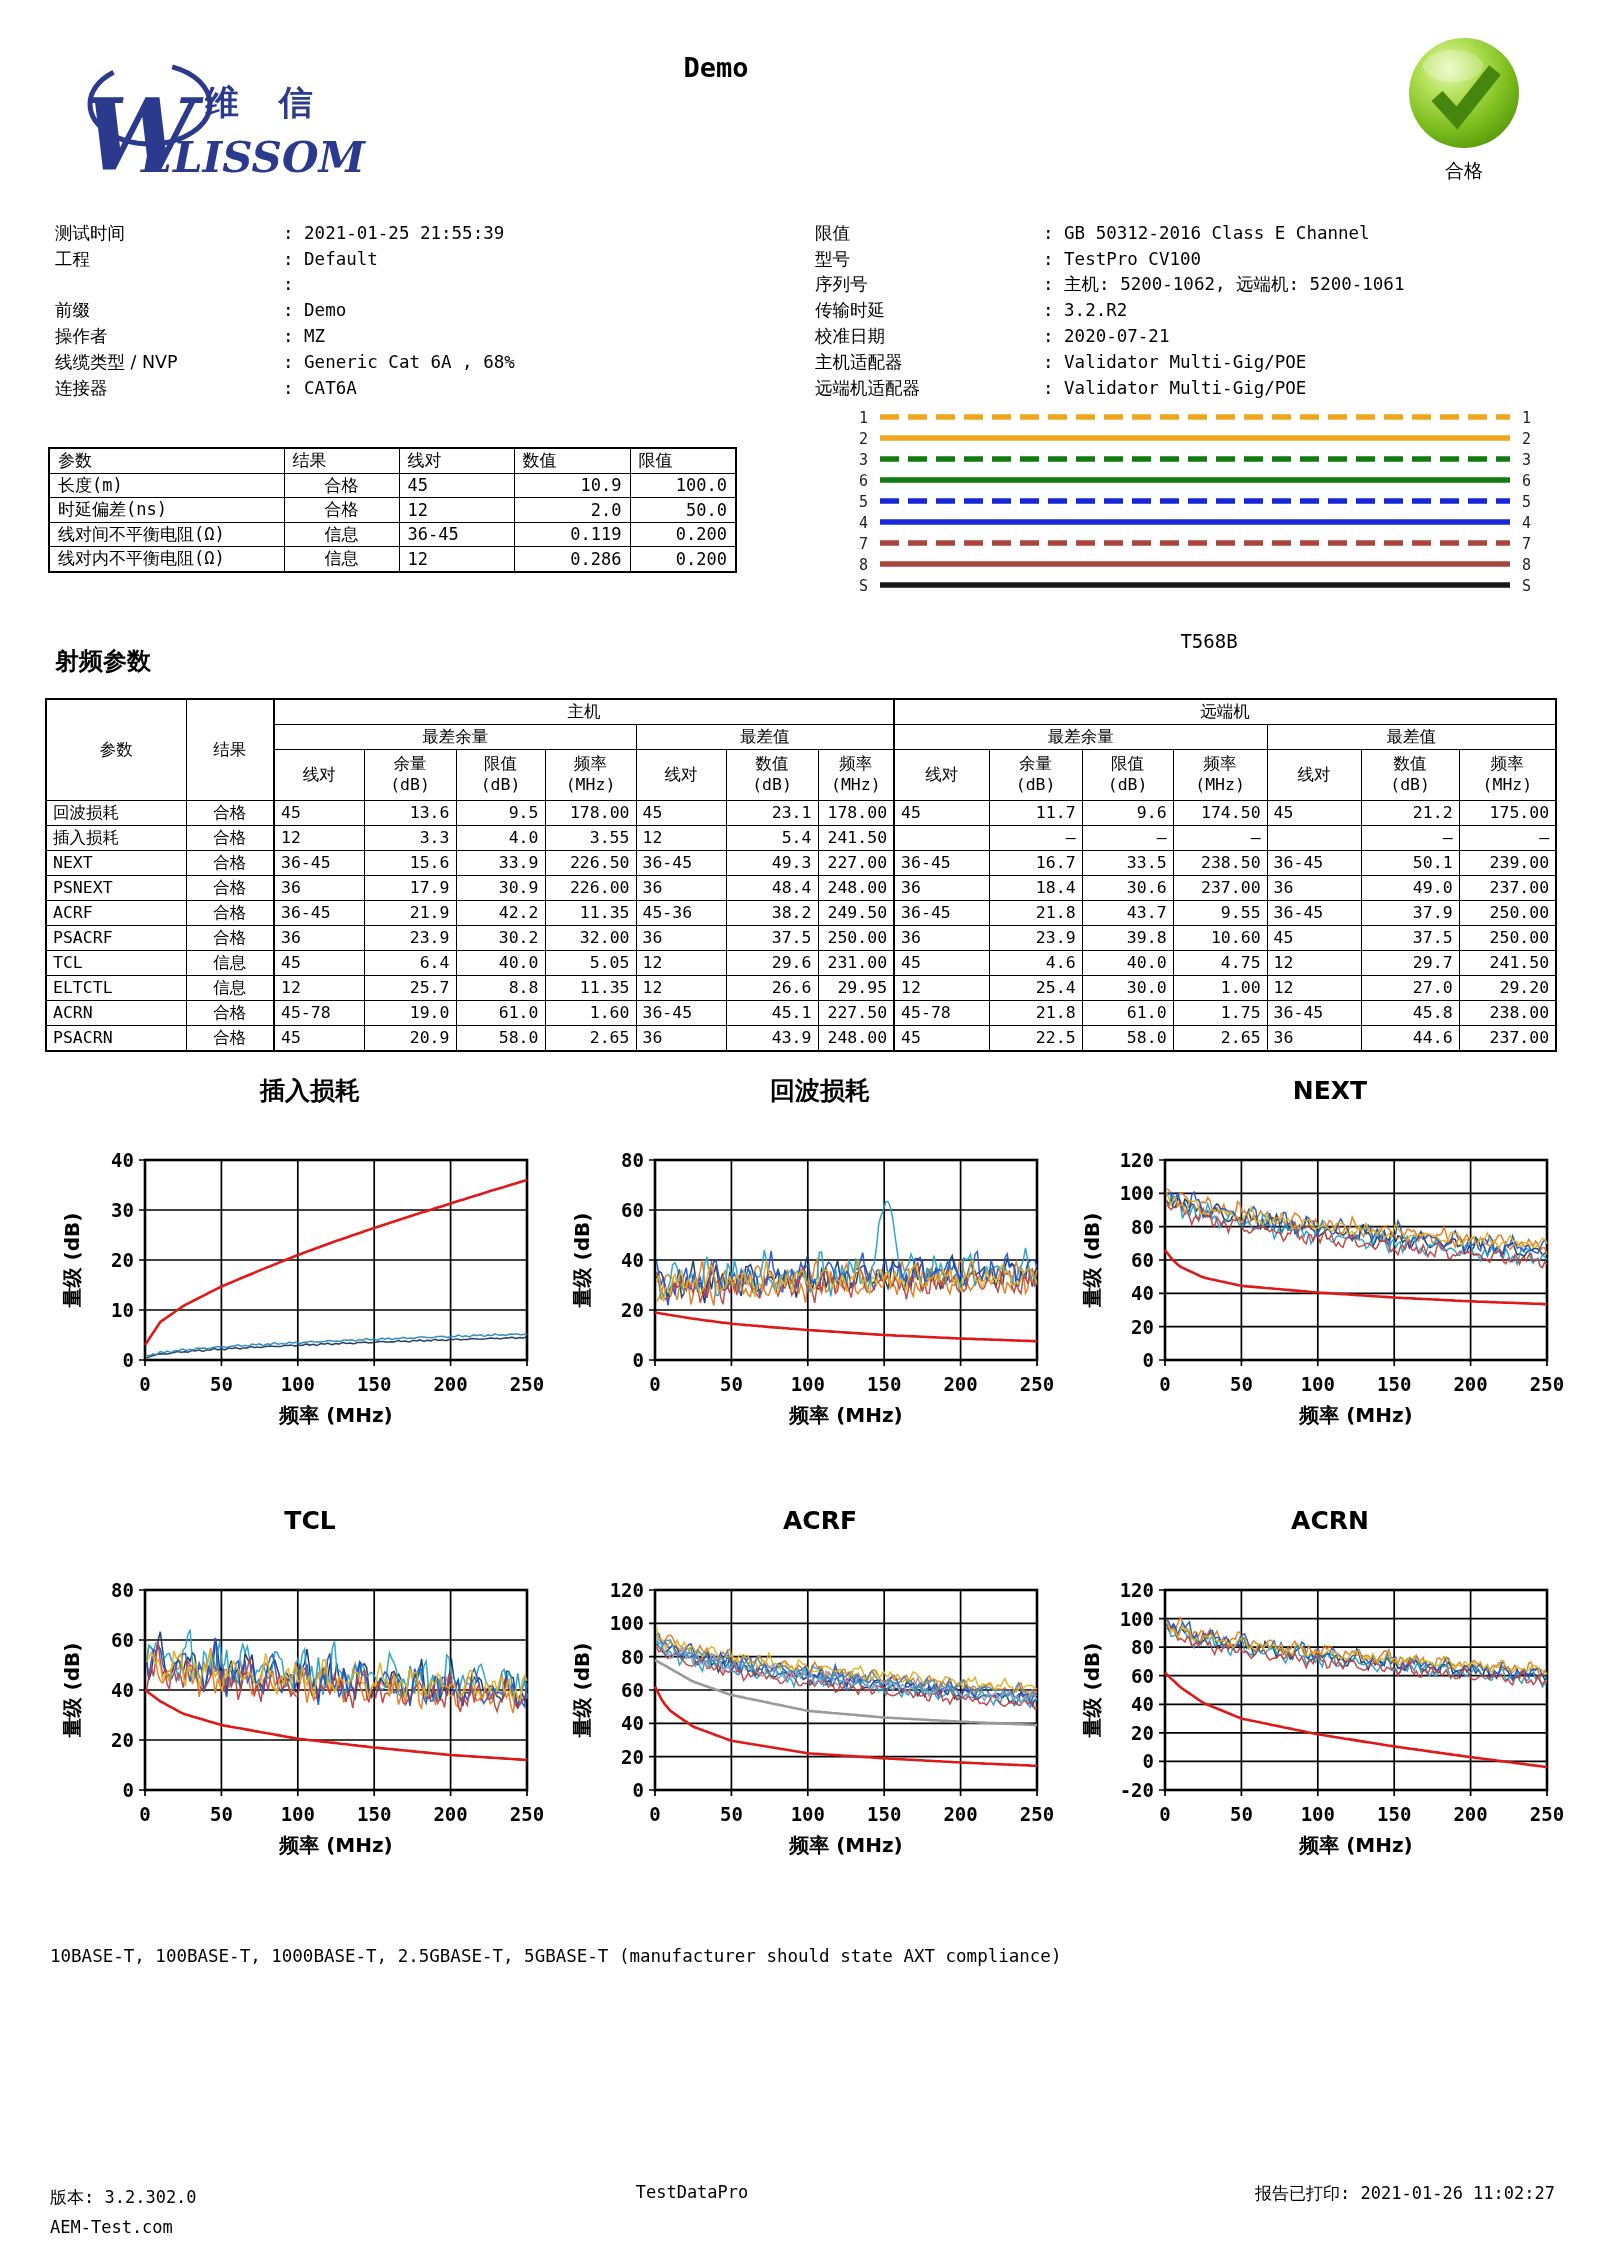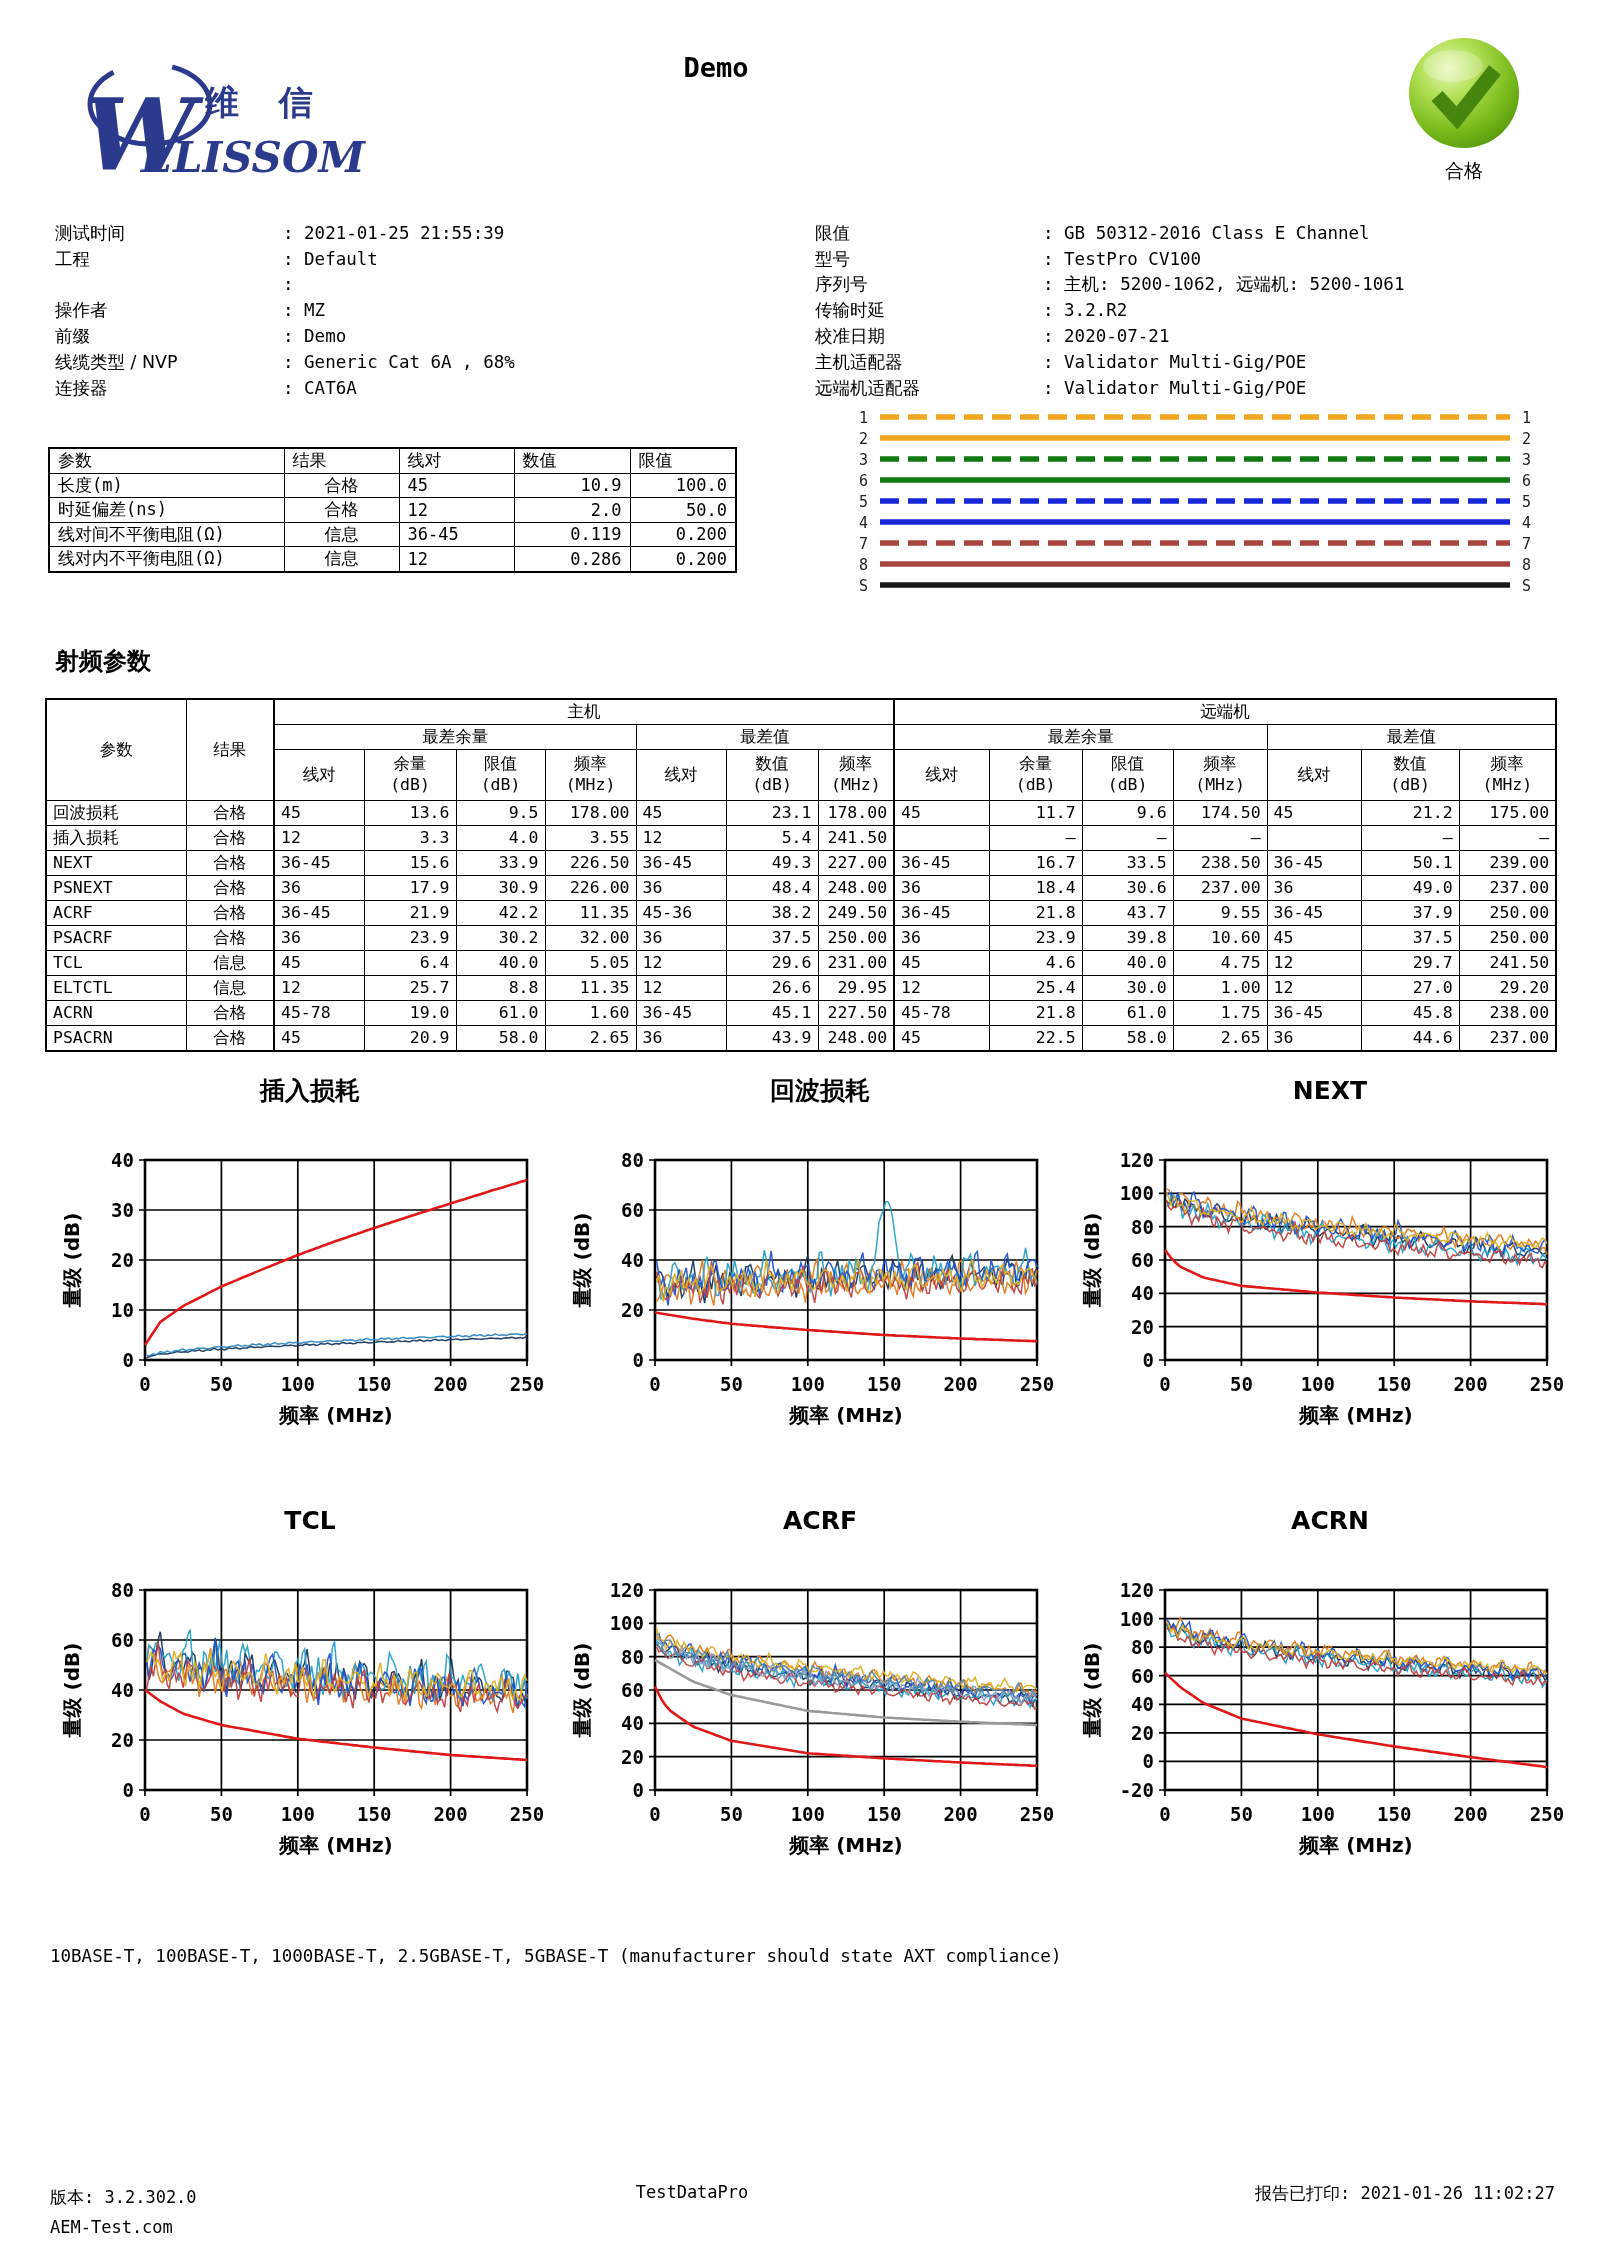--- a/index.html
+++ b/index.html
@@ -106,26 +106,26 @@
         </div>
         <div class="info-row">
           <span class="info-label">工程</span>
           <span class="info-value">: Default</span>
         </div>
         <div class="info-row">
           <span class="info-label"></span>
           <span class="info-value">:</span>
         </div>
         <div class="info-row">
+          <span class="info-label">前缀</span>
+          <span class="info-value">: Demo</span>
+        </div>
+        <div class="info-row">
           <span class="info-label">操作者</span>
           <span class="info-value">: MZ</span>
-        </div>
-        <div class="info-row">
-          <span class="info-label">前缀</span>
-          <span class="info-value">: Demo</span>
         </div>
         <div class="info-row">
           <span class="info-label">线缆类型 / NVP</span>
           <span class="info-value">: Generic Cat 6A , 68%</span>
         </div>
         <div class="info-row">
           <span class="info-label">连接器</span>
           <span class="info-value">: CAT6A</span>
         </div>
       </div>
@@ -235,20 +235,21 @@
         <text x="20" y="145" text-anchor="end" fill="#222" style="font:15px &quot;DejaVu Sans Mono&quot;,monospace">7</text>
         <line x1="32" y1="139" x2="662" y2="139" stroke="#A9453E" stroke-width="5.5" stroke-dasharray="19 9"></line>
         <text x="674" y="145" fill="#222" style="font:15px &quot;DejaVu Sans Mono&quot;,monospace">7</text>
         <text x="20" y="166" text-anchor="end" fill="#222" style="font:15px &quot;DejaVu Sans Mono&quot;,monospace">8</text>
         <line x1="32" y1="160" x2="662" y2="160" stroke="#A9453E" stroke-width="5.5"></line>
         <text x="674" y="166" fill="#222" style="font:15px &quot;DejaVu Sans Mono&quot;,monospace">8</text>
         <text x="20" y="187" text-anchor="end" fill="#222" style="font:15px &quot;DejaVu Sans Mono&quot;,monospace">S</text>
         <line x1="32" y1="181" x2="662" y2="181" stroke="#1A1A1A" stroke-width="5.5"></line>
         <text x="674" y="187" fill="#222" style="font:15px &quot;DejaVu Sans Mono&quot;,monospace">S</text>
       </svg>
+    <div class="t568b">T568B</div>
   </div>
 
   <div class="rf-title">射频参数</div>
   <div class="rf-wrap">
     <table class="rf" id="rf-table">
         <colgroup>
           <col style="width: 140px;">
           <col style="width: 88px;">
           <col style="width: 90px;">
           <col style="width: 92px;">

